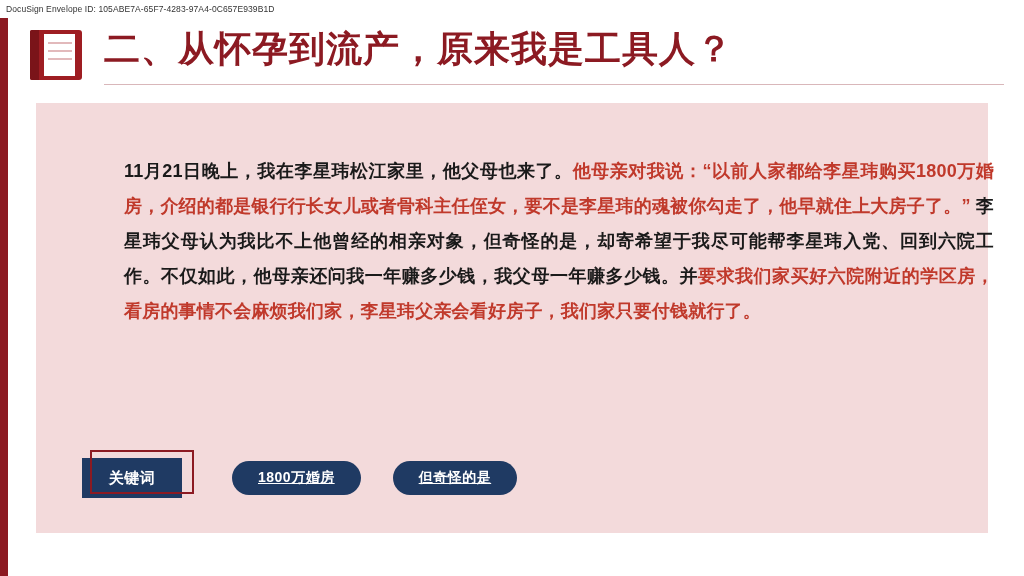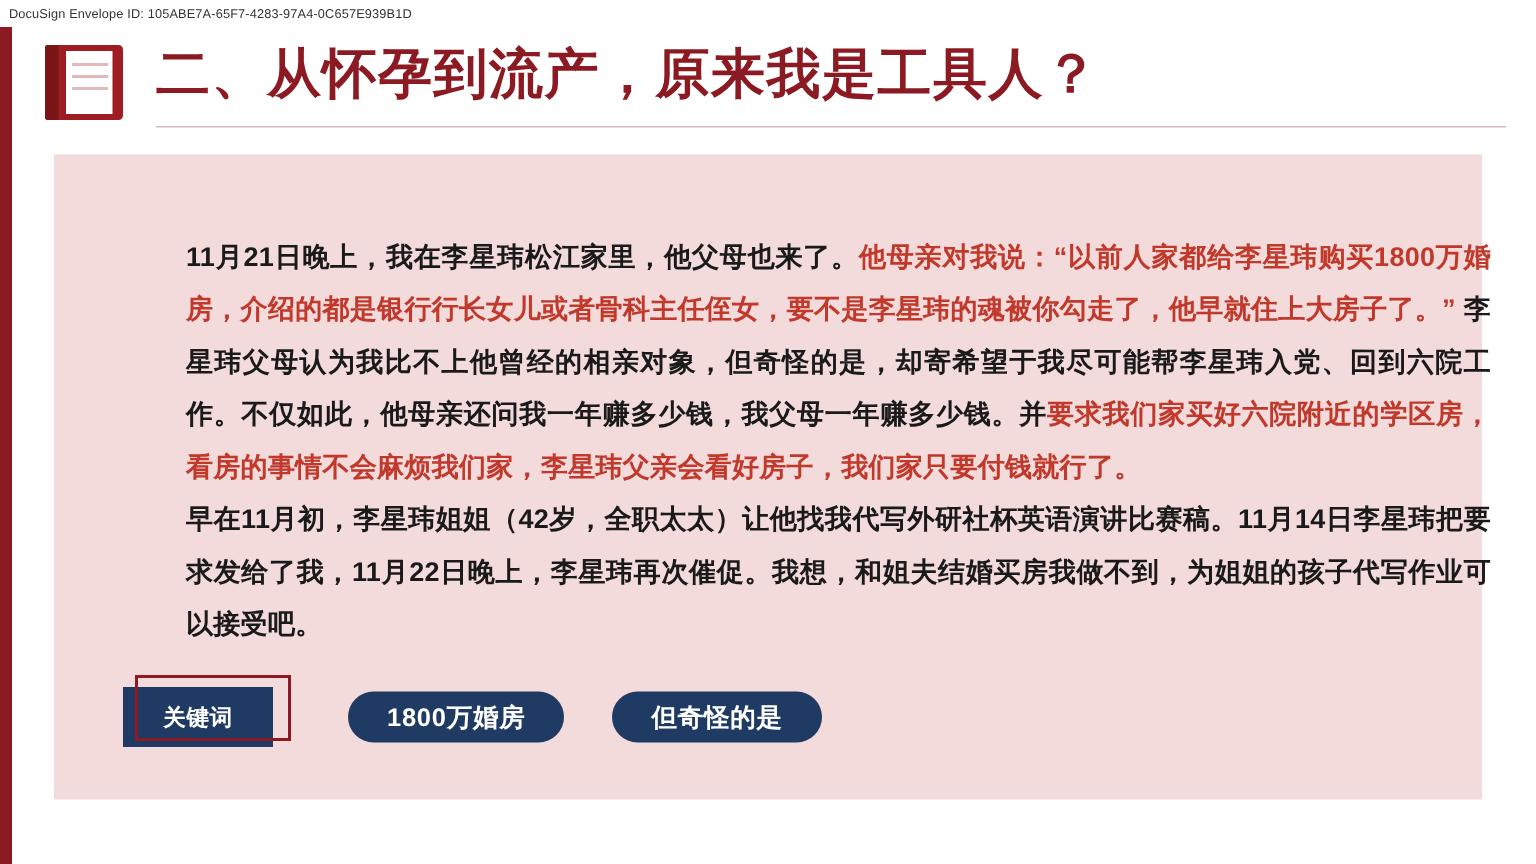--- a/index.html
+++ b/index.html
@@ -147,28 +147,29 @@
     left: 8px; top: -8px;
     width: 100px; height: 40px;
     border: 2px solid #8c1a22;
     pointer-events: none;
   }
   .kw-pill {
     height: 34px;
     border-radius: 17px;
     background: #1f3a63;
     color: #ffffff;
-    font-size: 17px;
+    font-size: 14px;
     font-weight: bold;
     display: flex;
     align-items: center;
     justify-content: center;
     padding: 0 26px;
     letter-spacing: 0.5px;
     white-space: nowrap;
+    text-decoration: underline;
   }
   .kw-pill.p1 { margin-left: 18px; }
 </style>
 </head>
 <body>
 
 <div class="slide">
 
   <div class="left-stripe"></div>
   <div class="left-stripe-top"></div>
@@ -188,23 +189,20 @@
     </div>
     <div class="slide-title">二、从怀孕到流产，原来我是工具人？</div>
     <div class="title-rule"></div>
   </div>
 
   <div class="panel">
     <div class="panel-text">
       <p>
         <span class="dark">11月21日晚上，我在李星玮松江家里，他父母也来了。</span><span class="hl">他母亲对我说：“以前人家都给李星玮购买1800万婚房，介绍的都是银行行长女儿或者骨科主任侄女，要不是李星玮的魂被你勾走了，他早就住上大房子了。”</span><span class="dark"> 李星玮父母认为我比不上他曾经的相亲对象，但奇怪的是，却寄希望于我尽可能帮李星玮入党、回到六院工作。不仅如此，他母亲还问我一年赚多少钱，我父母一年赚多少钱。并</span><span class="hl">要求我们家买好六院附近的学区房，看房的事情不会麻烦我们家，李星玮父亲会看好房子，我们家只要付钱就行了。</span>
       </p>
-      <p>
-        <span class="dark">早在11月初，李星玮姐姐（42岁，全职太太）让他找我代写外研社杯英语演讲比赛稿。11月14日李星玮把要求发给了我，11月22日晚上，李星玮再次催促。我想，和姐夫结婚买房我做不到，为姐姐的孩子代写作业可以接受吧。</span>
-      </p>
     </div>
 
     <div class="keyword-row">
       <div class="kw-label">关键词</div>
       <div class="kw-pill p1">1800万婚房</div>
       <div class="kw-pill">但奇怪的是</div>
     </div>
   </div>
 
 </div>

